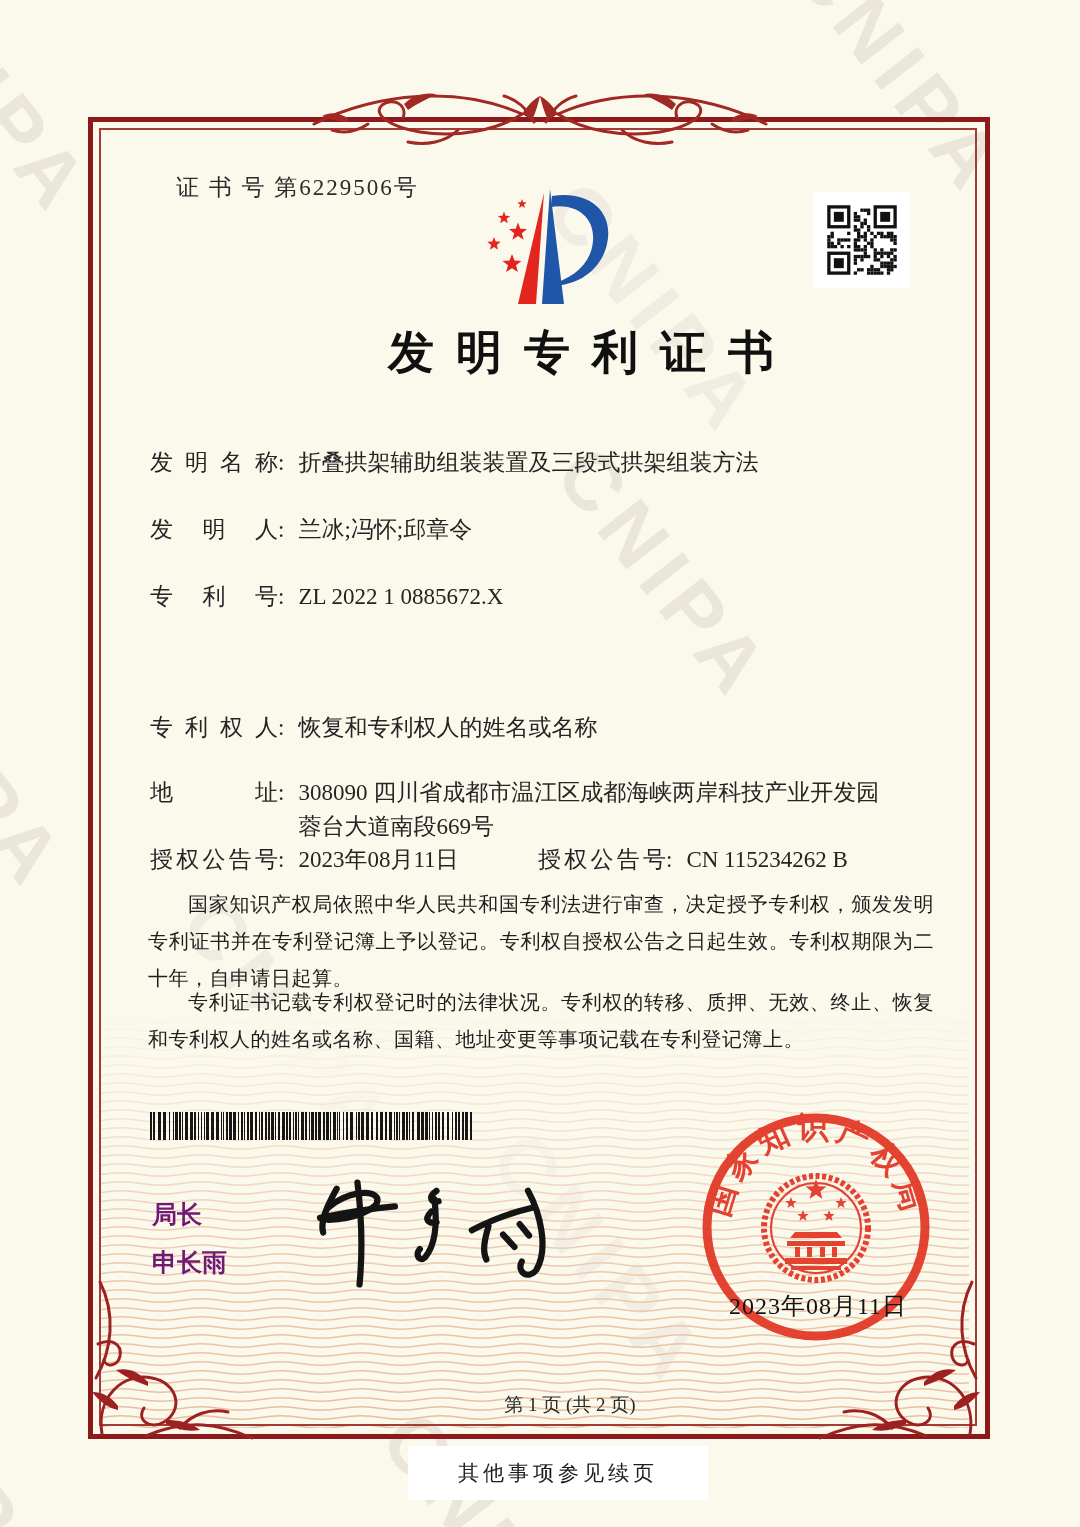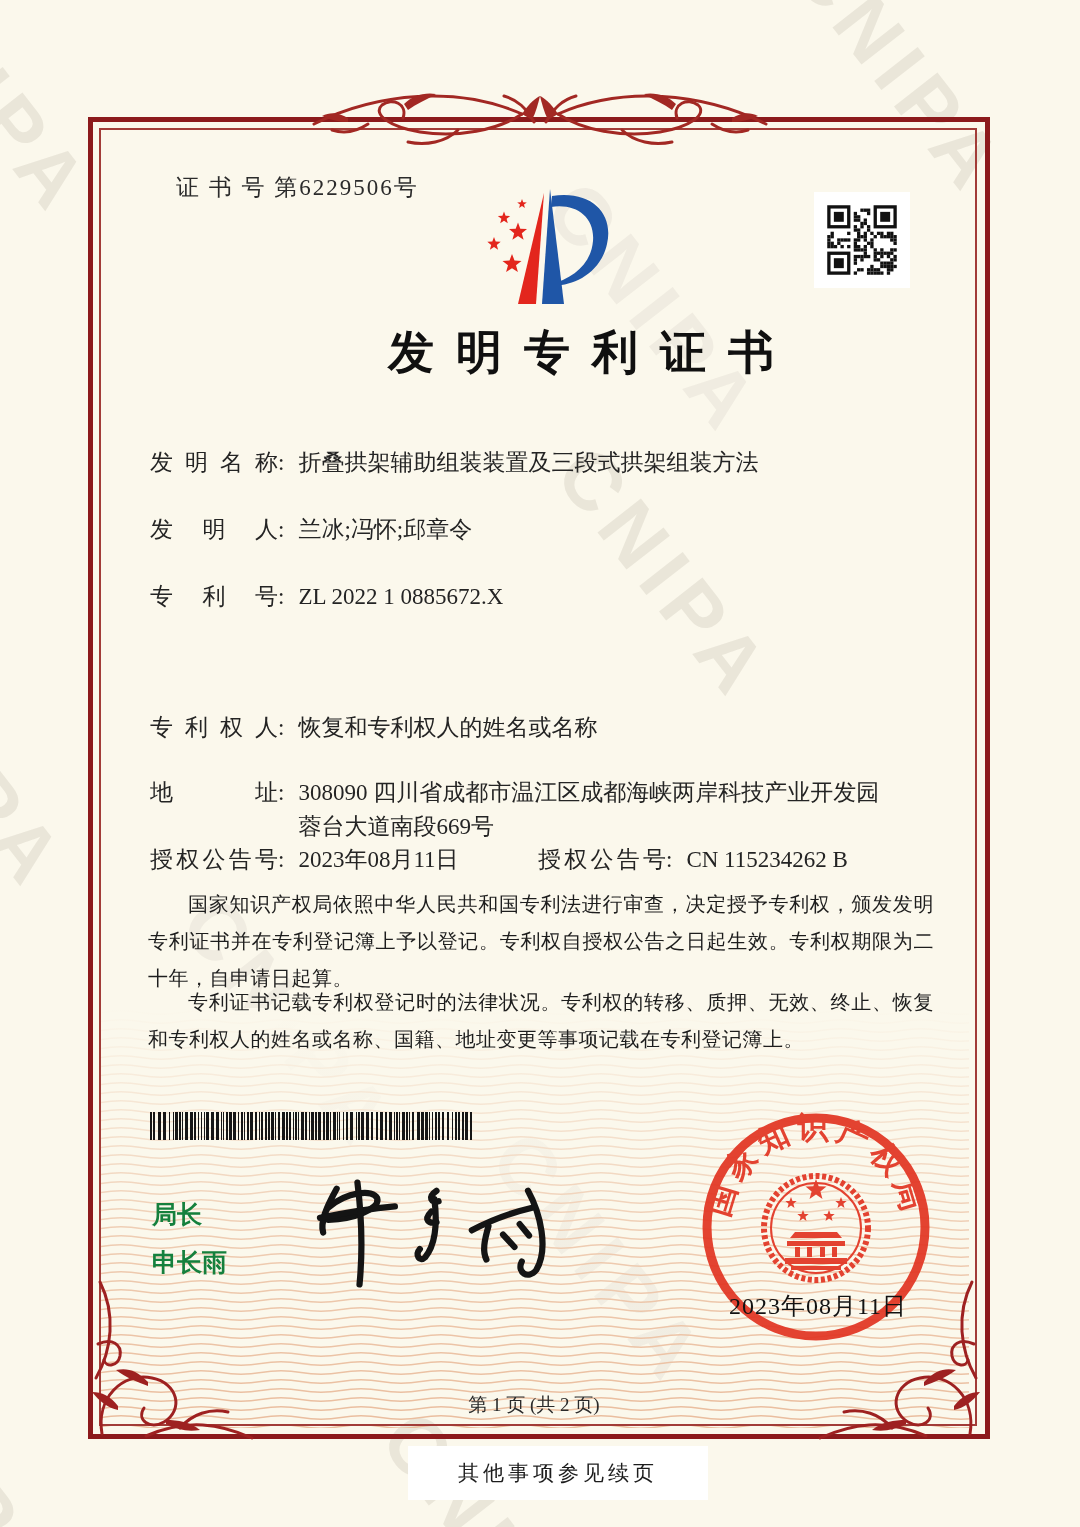--- a/index.html
+++ b/index.html
@@ -38,27 +38,27 @@
   .fcolon{display:inline-block; margin-right:14px; vertical-align:top;}
   .fvalue{display:inline-block; max-width:610px; vertical-align:top;}
   .fpair2{position:absolute; left:388px; top:0;}
   
   .para{position:absolute; left:148px; width:786px; font-size:20px; line-height:37px;
     text-align:justify; text-indent:2em; color:#1d1d1d; letter-spacing:.5px; z-index:5;}
   
   .barcode{position:absolute; left:150px; top:1112px; width:328px; height:28px; z-index:5; font-size:0;}
   .barcode i{display:inline-block; height:100%; background:#161616;}
   .officer{position:absolute; left:152px; font-size:25px; font-weight:bold;
-    font-family:"Liberation Sans","DejaVu Sans",sans-serif; color:#15803d; z-index:5;}
+    font-family:"Liberation Sans","DejaVu Sans",sans-serif; color:#701a75; z-index:5;}
   .sig{position:absolute; left:268px; top:1152px; z-index:5;}
   .seal{position:absolute; left:690px; top:1100px; z-index:6;}
   .seal-date{position:absolute; left:700px; top:1290px; width:236px; text-align:center;
     font-size:24px; color:#121212; z-index:7; letter-spacing:1px;}
   .page-no{position:absolute; left:88px; width:892px; top:1392px; text-align:center;
-    font-size:19px; color:#2a2a2a; z-index:5;}
+    font-size:19px; color:#2a2a2a; z-index:5;padding-left:36px;}
   .note-strip{position:absolute; left:408px; top:1446px; width:300px; height:54px;
     background:#ffffff; z-index:5; text-align:center; line-height:54px;
     font-size:21px; letter-spacing:4px; color:#1c1c1c;}
 </style>
 </head>
 <body>
 
 <div class="page">
 
   <div class="wm" style="left:-70px;top:-55px">CNIPA</div>

